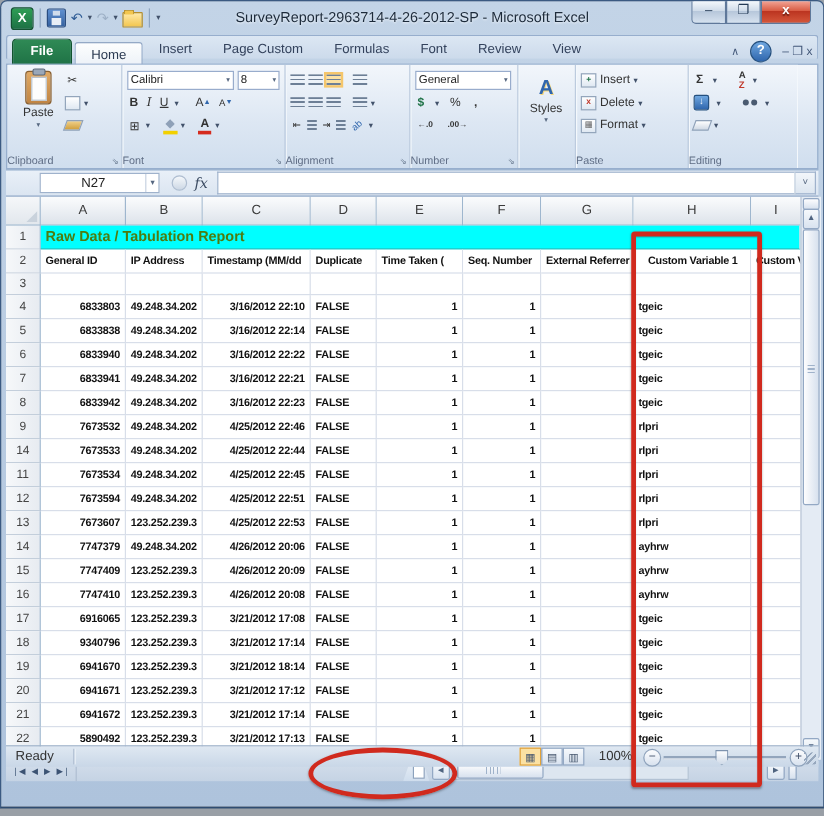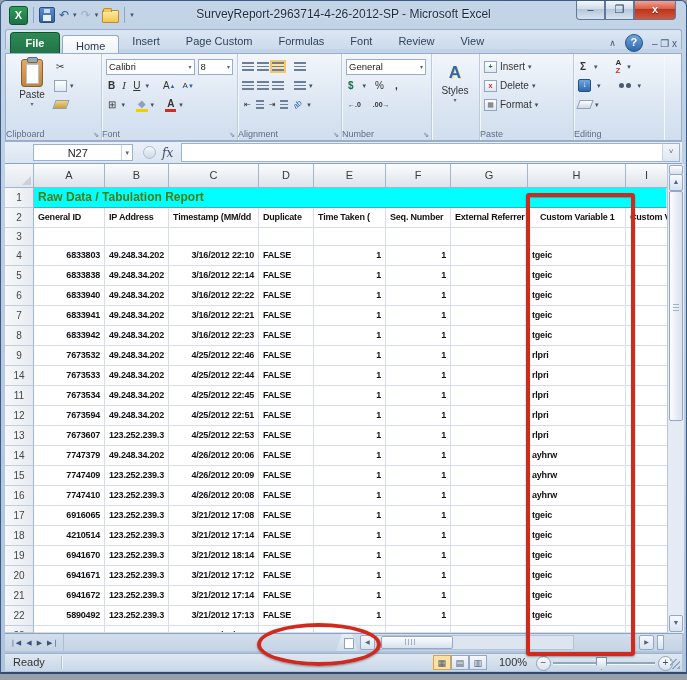--- a/index.html
+++ b/index.html
@@ -149,21 +149,21 @@
   .hs-btn{width:13px;height:13px;background:linear-gradient(#f6f9fc,#d9e3f0);border:1px solid #93a8c4;border-radius:2px;
           font-size:6px;color:#4f6480;text-align:center;line-height:12px;}
   .hs-track{width:196px;height:13px;background:#dde6f0;border:1px solid #b3c2d4;margin:0 1px;position:relative;}
   .hs-thumb{position:absolute;left:4px;top:0;width:70px;height:11px;background:linear-gradient(#fdfdfe,#d7e1ee);border:1px solid #93a8c4;border-radius:2px;}
   .hs-grip{position:absolute;left:28px;top:3px;width:12px;height:6px;
            background:repeating-linear-gradient(to right,#9fb2ca 0 1px,transparent 1px 3px);}
   .hs-right{position:absolute;right:22px;top:634px;display:flex;gap:3px;align-items:center;}
   .tsplit{width:5px;height:13px;background:linear-gradient(#fdfdfe,#d7e1ee);border:1px solid #93a8c4;}
 
   
-  .statusbar{position:absolute;left:4px;right:4px;top:652px;height:18px;background:linear-gradient(#dfe8f2,#c9d7e7);
+  .statusbar{position:absolute;left:4px;right:4px;top:620px;height:18px;background:linear-gradient(#dfe8f2,#c9d7e7);
              border-top:1px solid #9fb2ca;box-sizing:border-box;font-size:11px;color:#333;padding-left:20px;}
   .ready{position:absolute;left:8px;top:2px;}
   .st-sep{position:absolute;left:56px;top:2px;bottom:2px;width:1px;background:#aebdd1;box-shadow:1px 0 0 #f0f5fa;}
   .views{position:absolute;left:428px;top:1px;display:flex;}
   .vbtn{width:18px;height:15px;border:1px solid #93a8c4;background:linear-gradient(#f6f9fc,#d9e3f0);
         text-align:center;font-size:9px;line-height:14px;color:#4a5a70;box-sizing:border-box;}
   .vbtn.sel{background:#fbe1a3;border-color:#e0a23c;}
   .zoomlbl{position:absolute;left:494px;top:2px;}
   .zbtn{position:absolute;top:2px;width:13px;height:13px;border-radius:50%;border:1px solid #8fa3bc;
         background:linear-gradient(#fdfdfe,#d7e1ee);text-align:center;line-height:11px;font-size:10px;color:#44536b;}
@@ -610,21 +610,21 @@
             <div class="cell ar cwC">3/21/2012 17:08</div>
             <div class="cell ac cwD">FALSE</div>
             <div class="cell ar cwE">1</div>
             <div class="cell ar cwF">1</div>
             <div class="cell al cwG"></div>
             <div class="cell al cwH">tgeic</div>
             <div class="cell al cwI"></div>
           </div>
           <div class="grow h20">
             <div class="rn cw0">18</div>
-            <div class="cell ar cwA">4210514</div>
+            <div class="cell ar cwA">9340796</div>
             <div class="cell al cwB">123.252.239.3</div>
             <div class="cell ar cwC">3/21/2012 17:14</div>
             <div class="cell ac cwD">FALSE</div>
             <div class="cell ar cwE">1</div>
             <div class="cell ar cwF">1</div>
             <div class="cell al cwG"></div>
             <div class="cell al cwH">tgeic</div>
             <div class="cell al cwI"></div>
           </div>
           <div class="grow h20">

